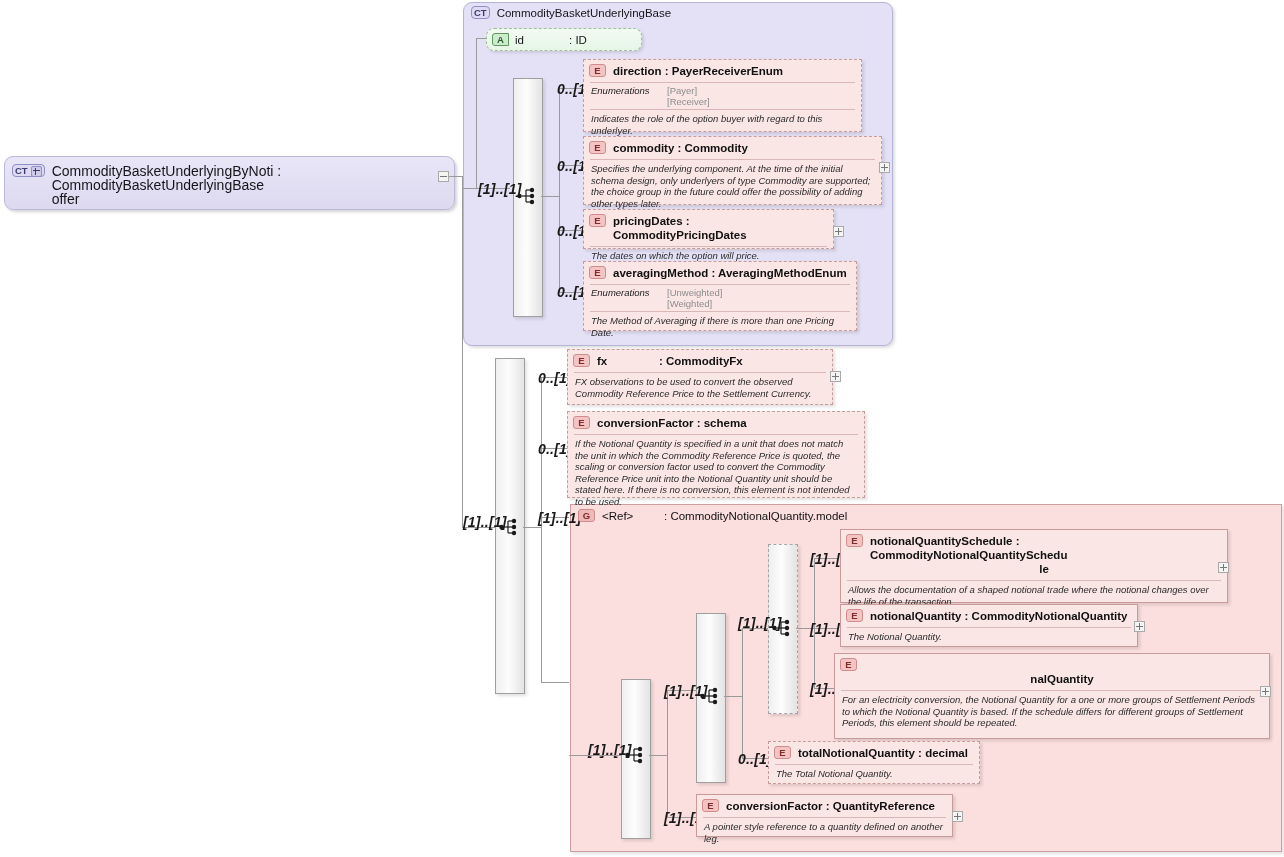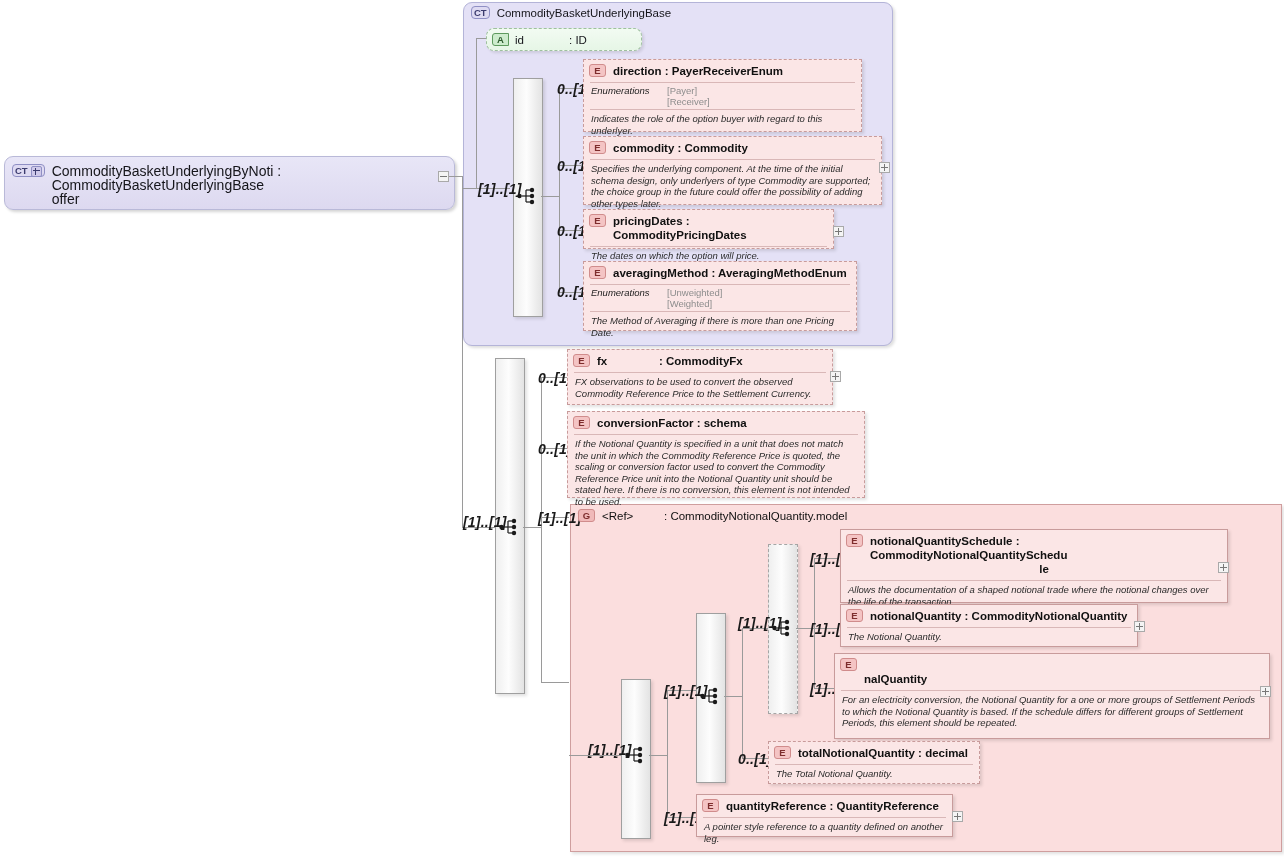--- a/index.html
+++ b/index.html
@@ -347,21 +347,21 @@
     <div class="doc">The Notional Quantity.</div>
   </div>
   <div class="exp plus" style="left:1134px;top:621px;"></div>
 
   <div class="card" style="left:810px;top:681px;">[1]..*</div>
   <div class="ebox solid" style="left:834px;top:653px;width:434px;height:84px;">
     <div class="hdr">
       <span class="badge badge-e">E</span>
       <span class="ttl" style="width:396px;">
         <br>
-        <span style="display:block;">nalQuantity</span>
+        <span style="display:block;text-align:center;">nalQuantity</span>
       </span>
     </div>
     <div class="sep"></div>
     <div class="doc">For an electricity conversion, the Notional Quantity for a one or more groups of Settlement Periods to which the Notional Quantity is based. If the schedule differs for different groups of Settlement Periods, this element should be repeated.</div>
   </div>
   <div class="exp plus" style="left:1260px;top:686px;"></div>
 
   <div class="card" style="left:738px;top:751px;">0..[1]</div>
   <div class="ebox dashed" style="left:768px;top:741px;width:210px;height:41px;">
     <div class="hdr">
@@ -369,20 +369,20 @@
       <span class="ttl">totalNotionalQuantity : decimal</span>
     </div>
     <div class="sep"></div>
     <div class="doc">The Total Notional Quantity.</div>
   </div>
 
   <div class="card" style="left:664px;top:810px;">[1]..[1]</div>
   <div class="ebox solid" style="left:696px;top:794px;width:255px;height:41px;">
     <div class="hdr">
       <span class="badge badge-e">E</span>
-      <span class="ttl">quantityReference : QuantityReference</span>
+      <span class="ttl">conversionFactor : QuantityReference</span>
     </div>
     <div class="sep"></div>
     <div class="doc">A pointer style reference to a quantity defined on another leg.</div>
   </div>
   <div class="exp plus" style="left:952px;top:811px;"></div>
 
 </div>
 
 </body></html>

